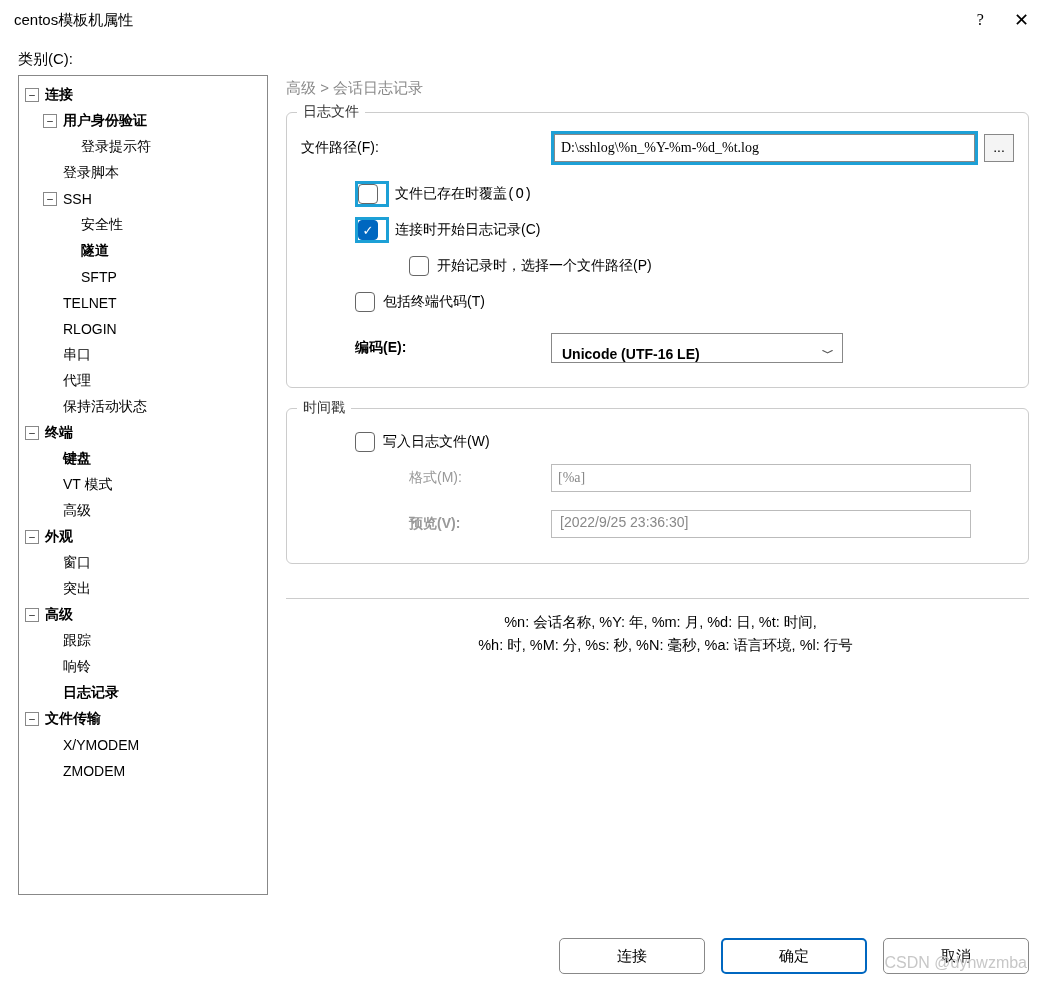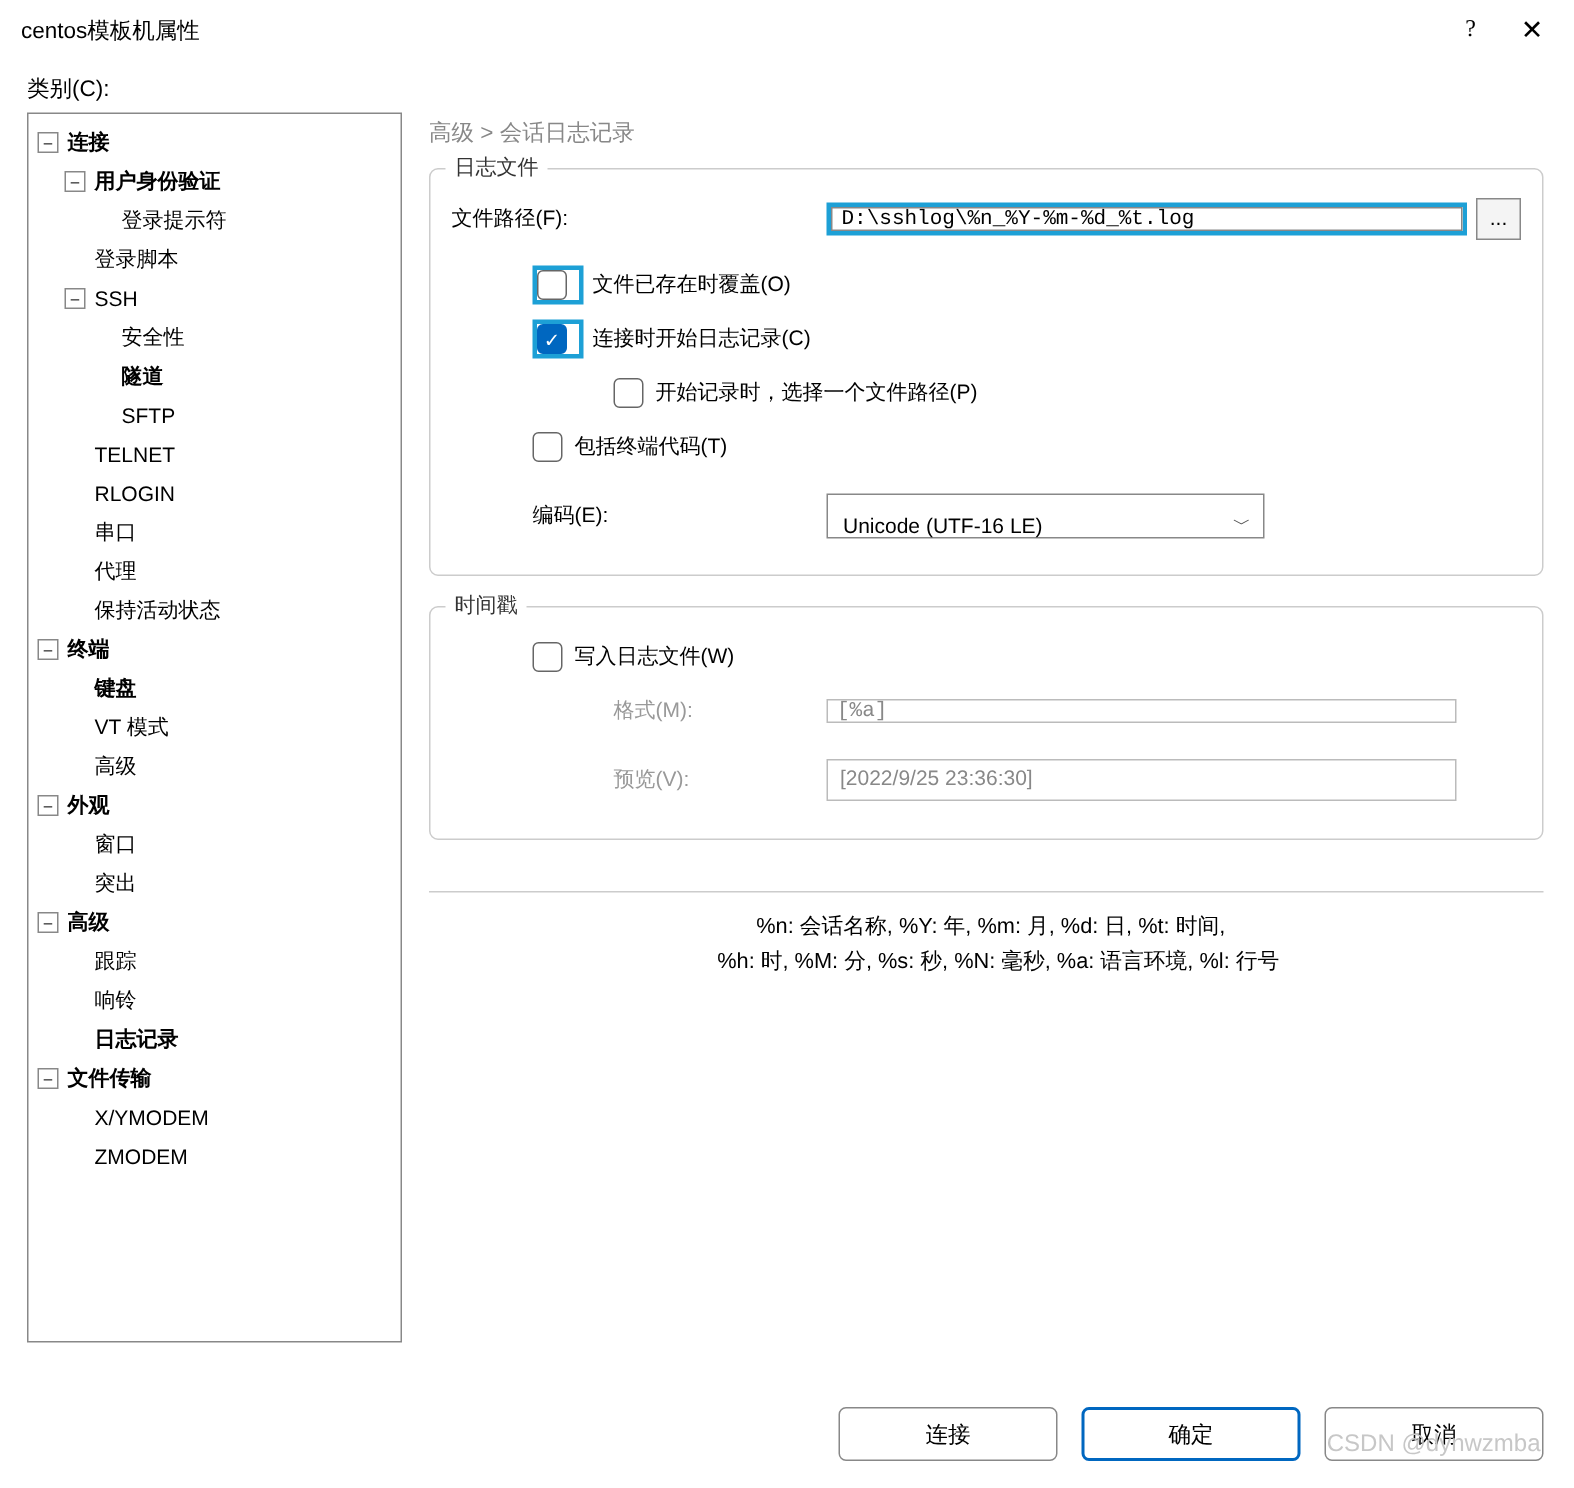--- a/index.html
+++ b/index.html
@@ -22,21 +22,21 @@
 .tree .bold { font-weight: 700; }
 .tree .children { padding-left: 18px; }
 .right { flex: 1; padding-top: 4px; display: flex; flex-direction: column; }
 .breadcrumb { color: #888; font-size: 15px; margin-bottom: 14px; }
 .fieldset { border: 1px solid #ccc; border-radius: 6px; padding: 12px 14px 18px 14px; margin-bottom: 20px; position: relative; }
 .fieldset-title { position: absolute; top: -10px; left: 10px; background: #fff; padding: 0 6px; color: #333; font-size: 14px; }
 .row { display: flex; align-items: center; min-height: 30px; margin: 6px 0; }
 .row .lbl { width: 250px; }
 .row .indent1 { width: 54px; }
 .row .indent2 { width: 54px; }
-.inputtext { flex: 1; height: 16px; border: 1px solid #888; padding: 2px 6px; font-family: Liberation Mono, monospace; font-size: 14px; background: #fff; }
+.inputtext { flex: 1; height: 28px; border: 1px solid #888; padding: 2px 6px; font-family: Liberation Serif, serif; font-size: 14px; background: #fff; }
 .inputtext.disabled { color: #888; background: #fff; border-color: #bbb; }
 .highlight-box { border: 3px solid #1da0d6; padding: 0; }
 .highlight-cb { border: 3px solid #1da0d6; display: inline-flex; align-items: center; justify-content: center; padding: 0; }
 .browse-btn { width: 30px; height: 28px; border: 1px solid #888; background: #f4f4f4; margin-left: 6px; text-align: center; line-height: 24px; padding-bottom: 4px; }
 .checkbox { width: 20px; height: 20px; border: 1px solid #666; border-radius: 4px; display: inline-flex; align-items: center; justify-content: center; margin-right: 8px; background: #fff; flex-shrink: 0; }
 .checkbox.checked { background: #0067c0; border-color: #0067c0; color: #fff; }
 .checkbox .mark { font-size: 13px; color: #fff; }
 .select { width: 292px; height: 30px; border: 1px solid #888; display: flex; align-items: flex-end; justify-content: space-between; padding: 0 8px 0 10px; background: #fff; }
 .chev { font-size: 12px; color: #555; }
 .disabled-text { color: #999; }
@@ -255,21 +255,21 @@
           <span class="highlight-box" style="flex:1;display:flex;">
               <input class="inputtext" style="border: 1px solid rgb(136, 136, 136);" value="D:\sshlog\%n_%Y-%m-%d_%t.log">
             </span>
           <span class="browse-btn">...</span>
         </div>
         <div class="row" style="margin-top:14px;">
           <span class="indent1"></span>
           <span class="highlight-cb">
               <span class="checkbox"></span>
             </span>
-          <span style="margin-left:6px;">文件已存在时覆盖(O)</span>
+          <span style="margin-left:6px;font-family:Liberation Mono, monospace;">文件已存在时覆盖(O)</span>
         </div>
         <div class="row">
           <span class="indent1"></span>
           <span class="highlight-cb">
               <span class="checkbox checked">
                 <span class="mark">✓</span>
               </span>
             </span>
           <span style="margin-left:6px;">连接时开始日志记录(C)</span>
         </div>
@@ -277,21 +277,21 @@
           <span class="indent1"></span>
             <span class="indent2"></span>
           <span class="checkbox"></span>
           <span>开始记录时，选择一个文件路径(P)</span>
         </div>
         <div class="row">
           <span class="indent1"></span>
           <span class="checkbox"></span>
           <span>包括终端代码(T)</span>
         </div>
-        <div class="row" style="margin-top:16px;">
+        <div class="row" style="margin-top:16px;font-weight:bold;">
           <span class="indent1"></span>
           <span style="width:196px;">编码(E):</span>
           <div class="select">
             <span>Unicode (UTF-16 LE)</span>
             <span class="chev">﹀</span>
           </div>
         </div>
       </div>
 
       <div class="fieldset">
@@ -303,21 +303,21 @@
         </div>
         <div class="row">
           <span class="indent1"></span>
             <span class="indent2"></span>
           <span style="width:142px;" class="disabled-text">格式(M):</span>
           <input class="inputtext disabled" style="max-width: 420px;" disabled="" value="[%a]">
         </div>
         <div class="row" style="margin-top:16px;">
           <span class="indent1"></span>
             <span class="indent2"></span>
-          <span style="width:142px;" class="disabled-text">预览(V):</span>
+          <span style="width:142px;font-weight:bold;" class="disabled-text">预览(V):</span>
           <div class="readonly-box">[2022/9/25 23:36:30]</div>
         </div>
       </div>
 
       <hr class="hr">
       <div class="placeholders">
         <div>%n: 会话名称, %Y: 年, %m: 月, %d: 日, %t: 时间,</div>
         <div style="padding-left:10px;">%h: 时, %M: 分, %s: 秒, %N: 毫秒, %a: 语言环境, %l: 行号</div>
       </div>
     </div>

